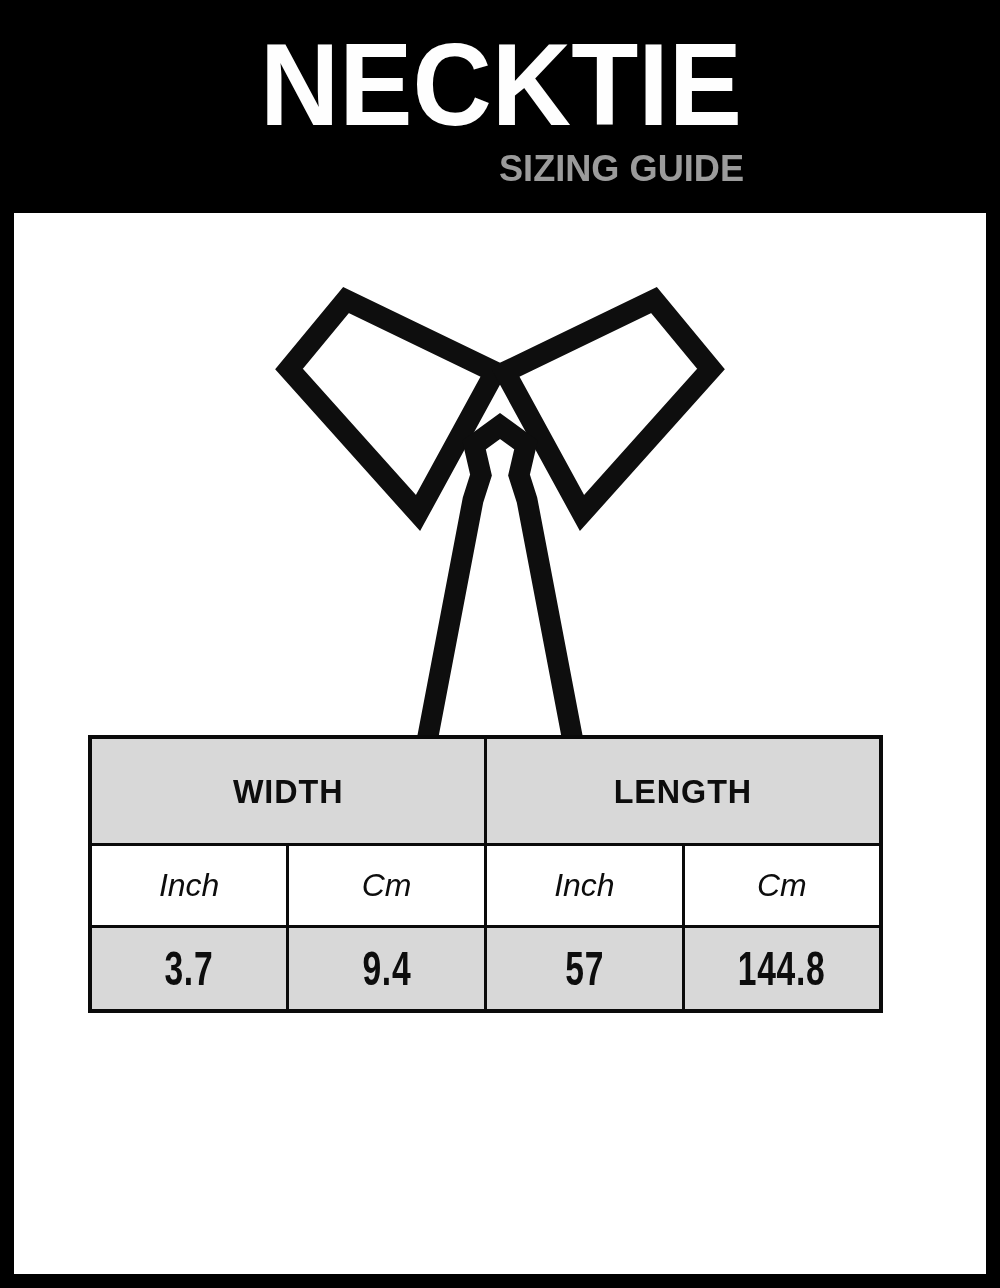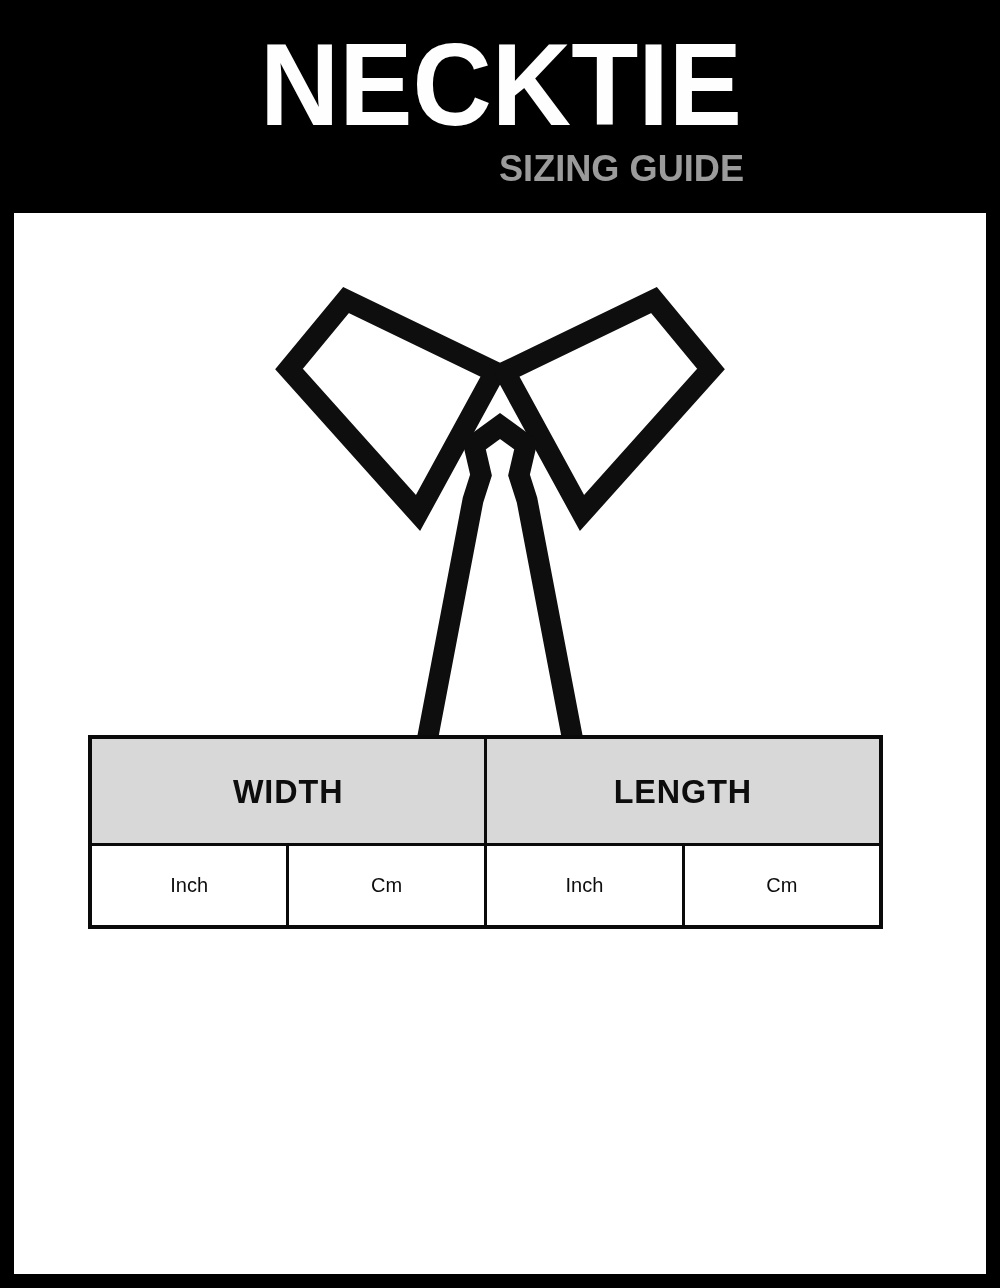--- a/index.html
+++ b/index.html
@@ -67,21 +67,22 @@
   }
   .group-label {
     display: inline-block;
     font-weight: bold;
     font-size: 34px;
     letter-spacing: 1px;
     transform: scaleX(0.95);
   }
   .unit-label {
     display: inline-block;
-    font-size: 20px;
+    font-style: italic;
+    font-size: 32px;
   }
   .value-label {
     display: inline-block;
     font-weight: bold;
     font-size: 48px;
     letter-spacing: 1px;
     transform: scaleX(0.7);
   }
 </style>
 </head>
@@ -128,14 +129,28 @@
       <td>
         <span class="unit-label">Cm</span>
       </td>
       <td>
         <span class="unit-label">Inch</span>
       </td>
       <td>
         <span class="unit-label">Cm</span>
       </td>
     </tr>
+    <tr class="value-row">
+      <td>
+        <span class="value-label">3.7</span>
+      </td>
+      <td>
+        <span class="value-label">9.4</span>
+      </td>
+      <td>
+        <span class="value-label">57</span>
+      </td>
+      <td>
+        <span class="value-label">144.8</span>
+      </td>
+    </tr>
   </tbody>
 </table>
 
 </body></html>

